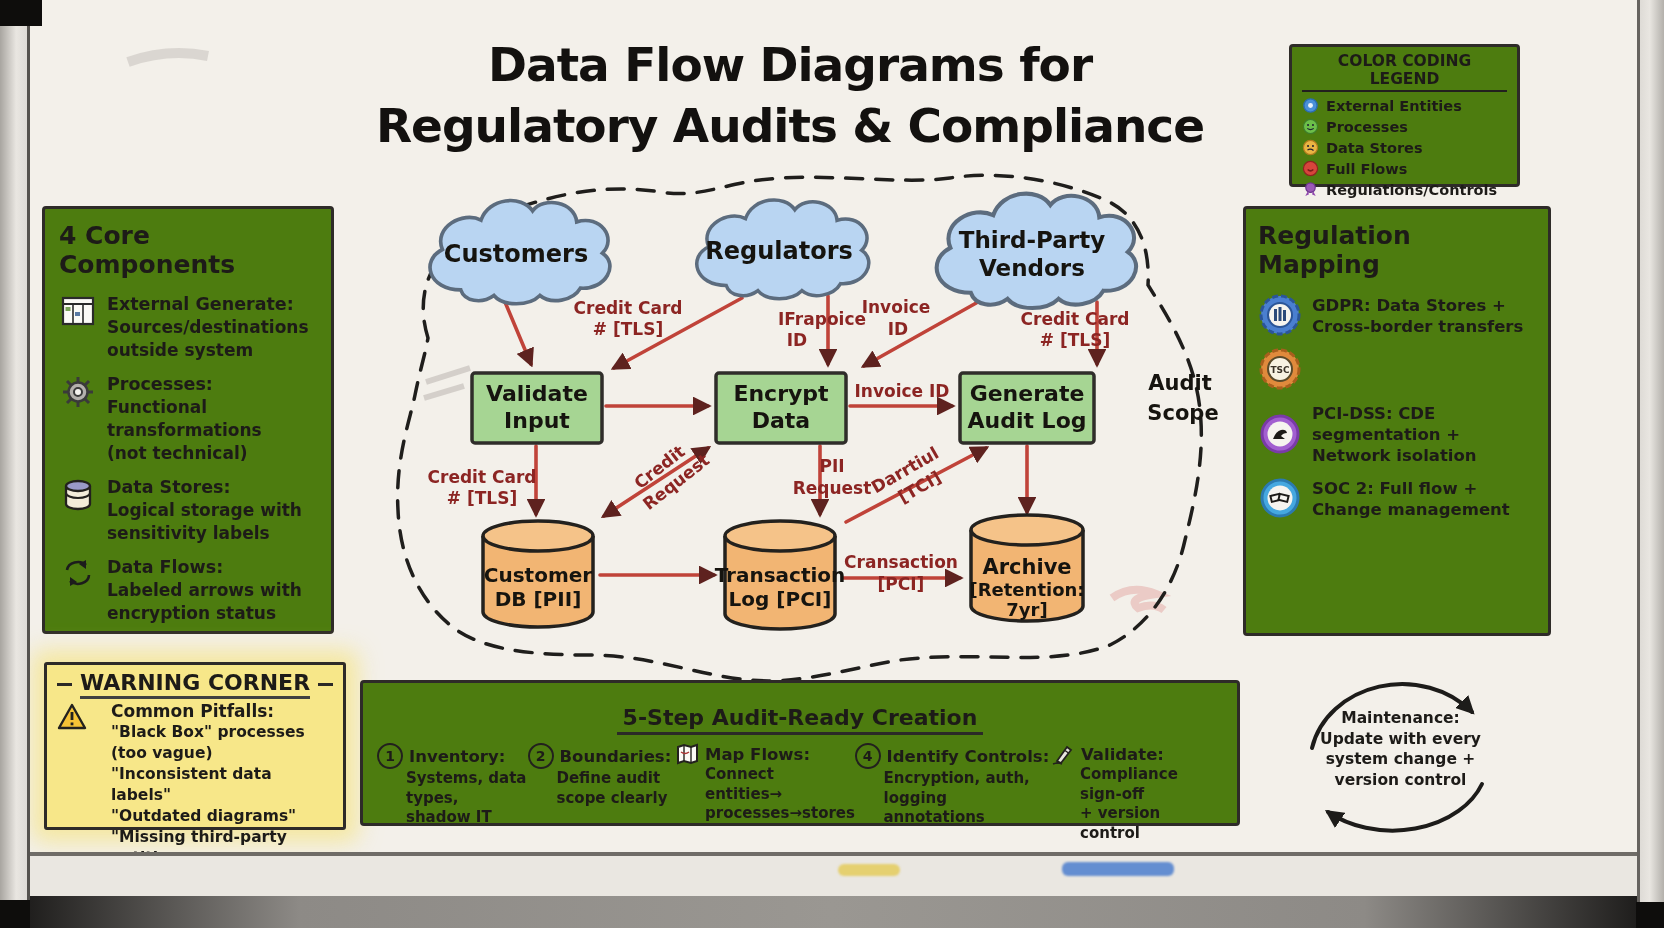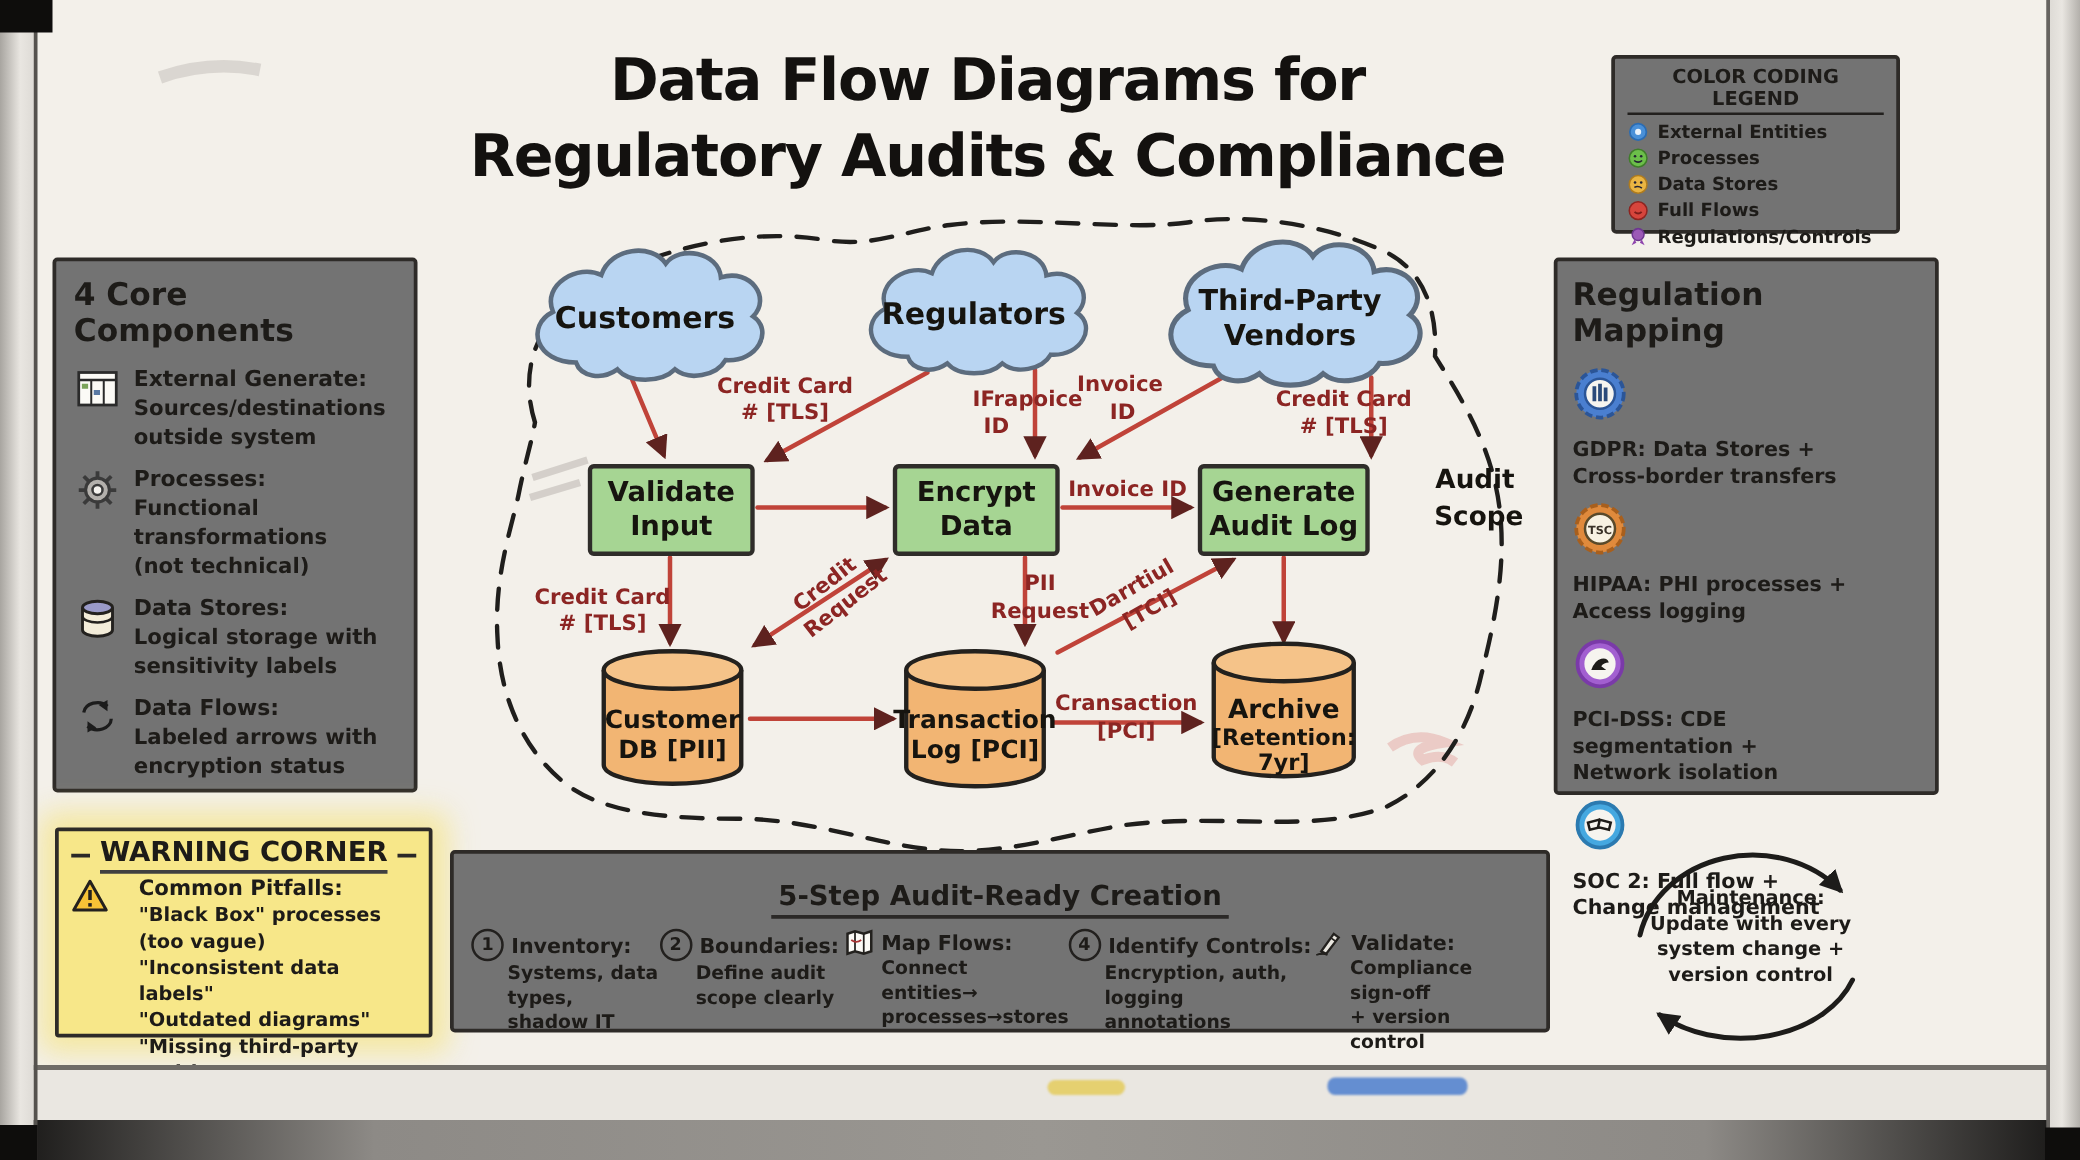--- a/index.html
+++ b/index.html
@@ -10,42 +10,42 @@
     background:linear-gradient(90deg,#a8a5a0,#e9e6e1 60%,#dedbd6);border-right:3px solid #55524e;}
   .edge-right{position:absolute;right:0;top:0;width:24px;height:928px;
     background:linear-gradient(270deg,#b3b0ab,#e9e6e1 60%,#dedbd6);border-left:3px solid #66635f;}
   .corner{position:absolute;background:#0e0d0c;}
   .tray-line{position:absolute;left:0;top:852px;width:1664px;height:4px;background:#6f6c67;}
   .tray{position:absolute;left:0;top:856px;width:1664px;height:40px;background:#eae7e1;}
   .wall{position:absolute;left:0;top:896px;width:1664px;height:32px;
     background:linear-gradient(90deg,#141312,#8d8a86 18%,#9a9792 50%,#8d8a86 82%,#141312);}
   .streak{position:absolute;border-radius:6px;filter:blur(1px);}
   
-  .panel{position:absolute;background:#737373;border:3px solid #2e2b28;border-radius:4px;box-sizing:border-box;}
+  .panel{position:absolute;background:#4d7c0f;border:3px solid #2e2b28;border-radius:4px;box-sizing:border-box;}
   
   #title{position:absolute;left:300px;top:34px;width:980px;text-align:center;font-weight:bold;
          font-size:47px;line-height:61px;color:#13110f;letter-spacing:-1px;}
   
   #legend{left:1289px;top:44px;width:231px;height:143px;padding:5px 10px 4px 10px;}
   #legend .ltitle{font-size:15.5px;font-weight:bold;text-align:center;border-bottom:2.5px solid #22201e;
                   padding-bottom:2px;margin-bottom:3px;letter-spacing:0px;}
   .lrow{display:flex;align-items:center;gap:7px;height:21px;}
   .lrow .txt{font-size:14.5px;font-weight:bold;}
   .licon{width:17px;height:17px;flex:0 0 17px;}
   
   #core{left:42px;top:206px;width:292px;height:428px;padding:12px 10px 8px 14px;}
   #core .ptitle{font-size:25px;font-weight:bold;margin-bottom:14px;}
   .crow{display:flex;gap:10px;margin-bottom:11px;}
   .cicon{width:38px;flex:0 0 38px;display:flex;justify-content:center;padding-top:2px;}
   .ctext .h{font-size:17.5px;font-weight:bold;line-height:23px;}
   .ctext .b{font-size:17px;font-weight:bold;line-height:23px;}
   
   #regmap{left:1243px;top:206px;width:308px;height:430px;padding:12px 10px 6px 12px;}
   #regmap .ptitle{font-size:25px;font-weight:bold;margin-bottom:14px;}
-  .rrow{display:flex;gap:10px;margin-bottom:10px;align-items:flex-start;flex-direction:column;}
+  .rrow{display:flex;gap:10px;margin-bottom:10px;align-items:center;}
   .rbadge{width:44px;flex:0 0 44px;}
   .rtext{font-size:16.5px;font-weight:bold;line-height:21px;padding-top:2px;}
   
   #warning{position:absolute;left:44px;top:662px;width:302px;height:168px;box-sizing:border-box;
      background:#f7e789;border:3px solid #2e2b28;border-radius:3px;padding:5px 10px 4px 10px;
      box-shadow:0 0 22px 12px rgba(246,228,122,.65);}
   #warning .wtitle{display:flex;align-items:center;gap:8px;margin-bottom:2px;}
   #warning .wtitle::before,#warning .wtitle::after{content:"";flex:1;height:3px;background:#2b2927;}
   #warning .wtitle span{font-size:22px;font-weight:bold;border-bottom:3px solid #404040;padding-bottom:1px;}
   .wrow{display:flex;gap:8px;}
@@ -356,24 +356,20 @@
       <div>Cross-border transfers</div>
     </div>
   </div>
 
   <div class="rrow">
     <svg class="rbadge" width="44" height="44" viewBox="0 0 44 44">
       <circle cx="22" cy="22" r="19" fill="#e08a3c" stroke="#a85f1d" stroke-width="3" stroke-dasharray="6 3"></circle>
       <circle cx="22" cy="22" r="12" fill="#f8f2e2" stroke="#5a4a2a" stroke-width="2"></circle>
       <text x="22" y="26" text-anchor="middle" font-size="9" font-weight="bold" fill="#3a3228">TSC</text>
     </svg>
-    <div class="rtext">
-      <div>HIPAA: PHI processes +</div>
-      <div>Access logging</div>
-    </div>
   </div>
 
   <div class="rrow">
     <svg class="rbadge" width="44" height="44" viewBox="0 0 44 44">
       <circle cx="22" cy="22" r="18" fill="#a25fd0" stroke="#7a3aa8" stroke-width="3"></circle>
       <circle cx="22" cy="22" r="12.5" fill="#f6f4ef"></circle>
       <path d="M 15 27 q 3 -8 8 -9 q 5 -1 6 3 q -4 0 -6 3 l 4 3 Z" fill="#1d1b18"></path>
     </svg>
     <div class="rtext">
       <div>PCI-DSS: CDE</div>

